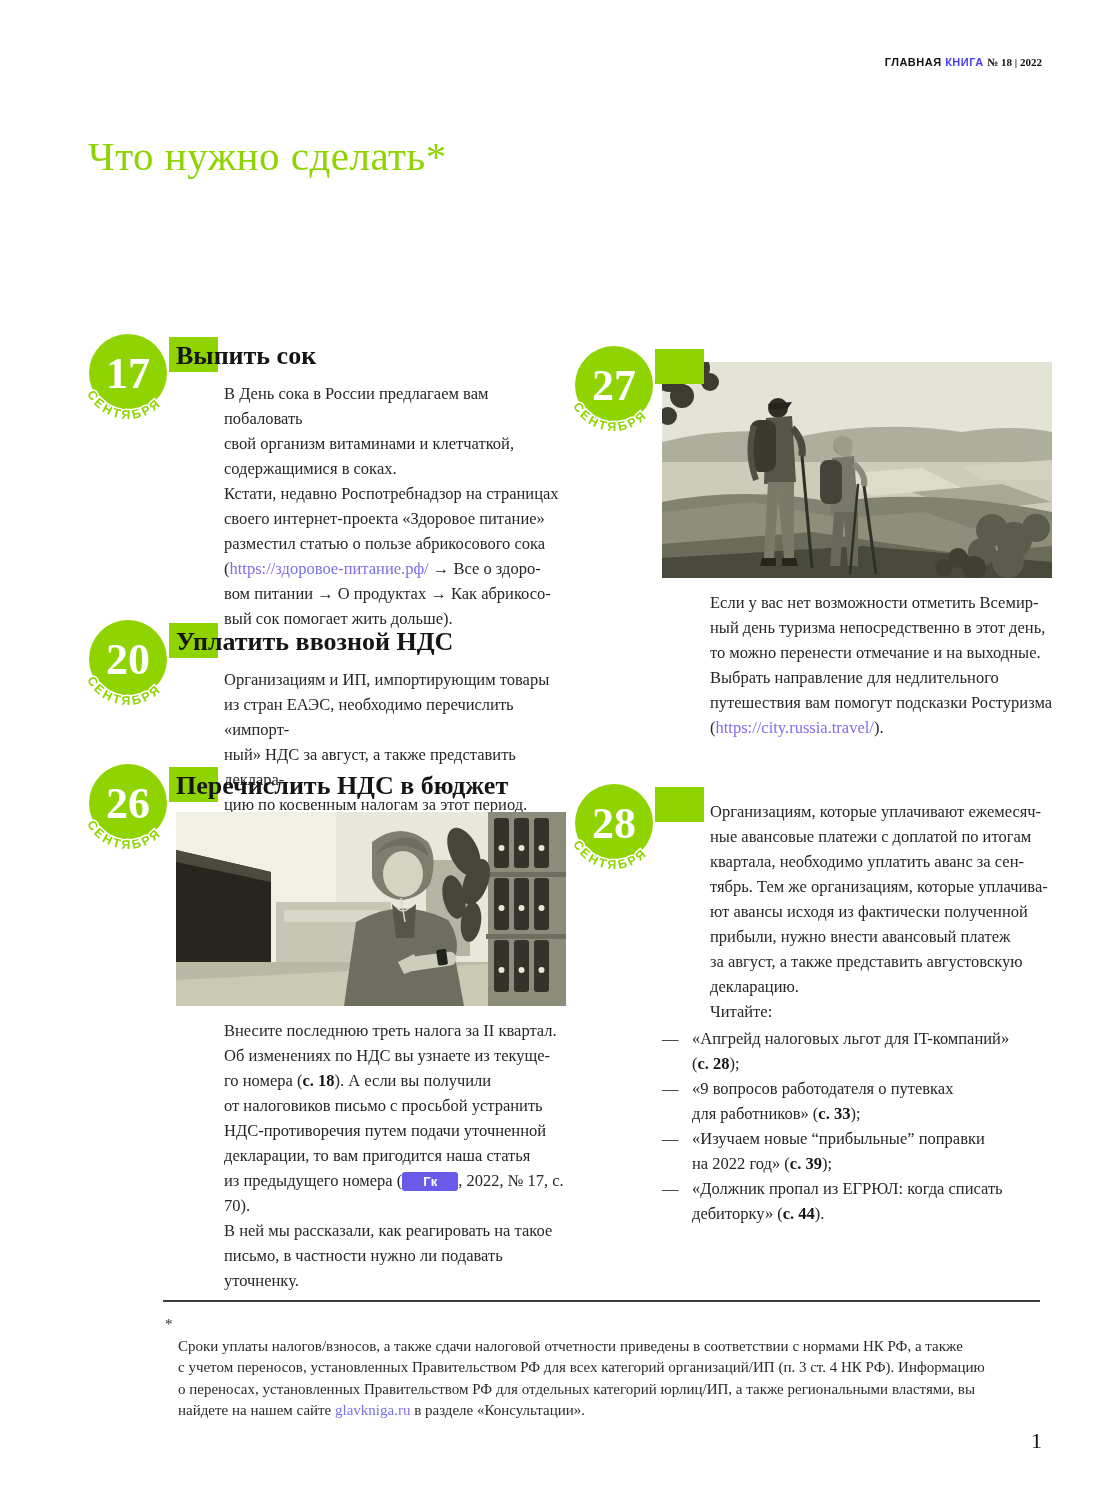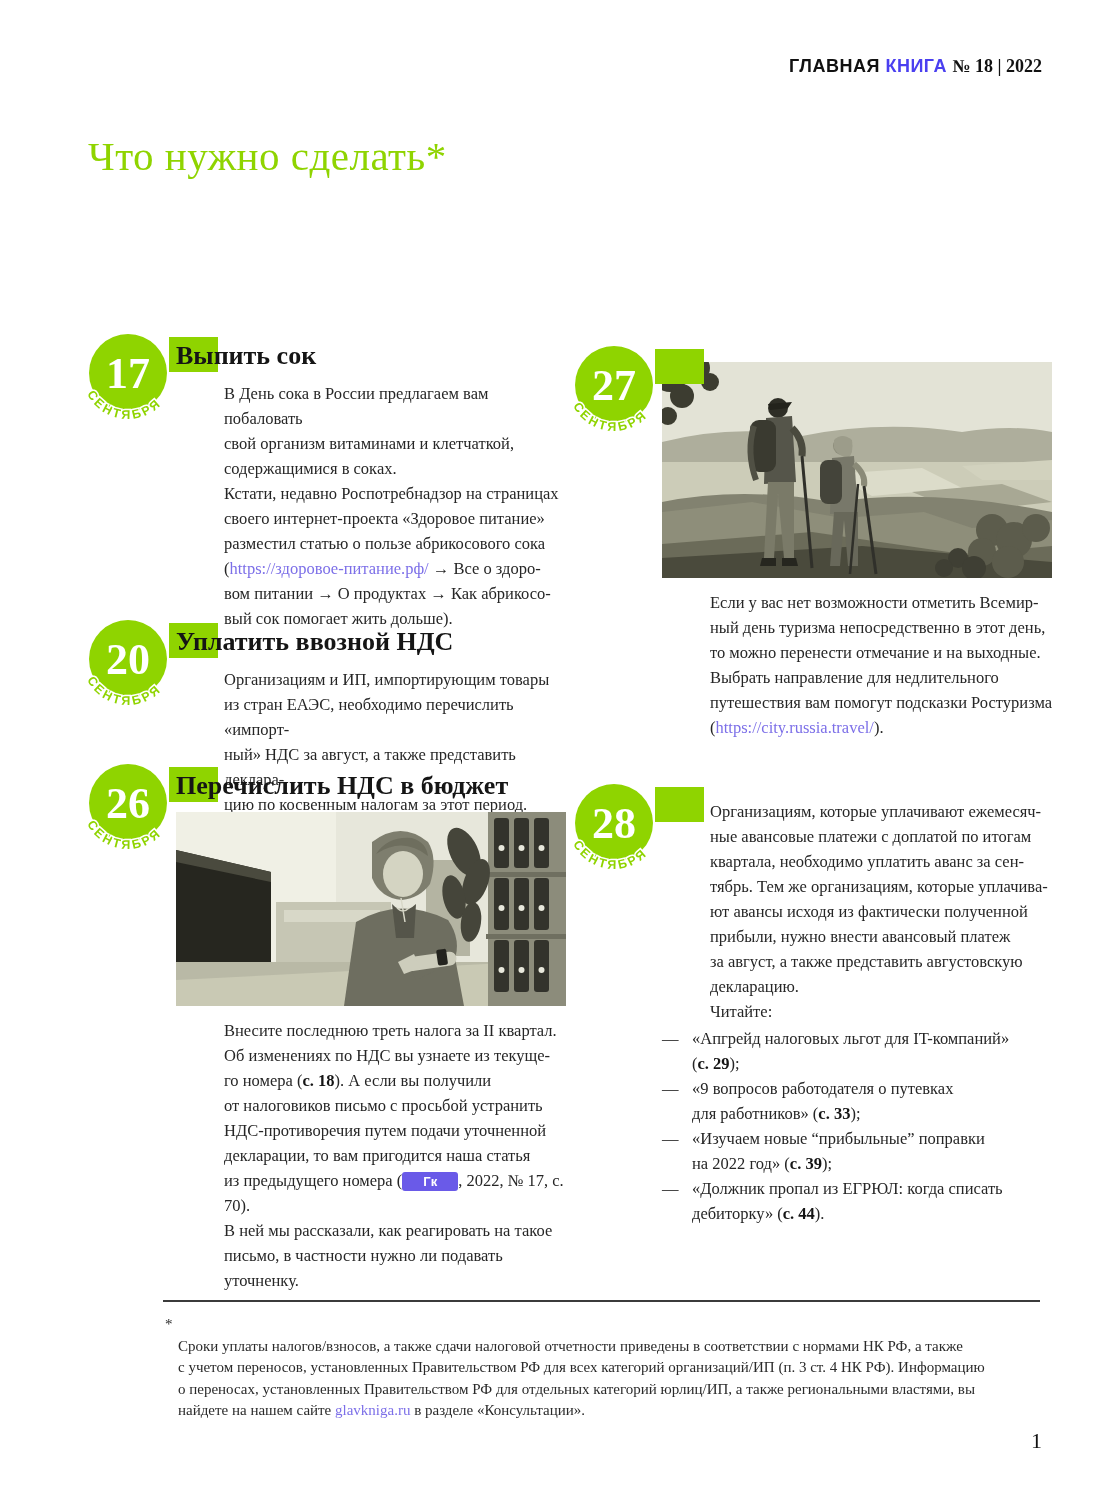--- a/index.html
+++ b/index.html
@@ -11,21 +11,21 @@
   }
   *{margin:0;padding:0;box-sizing:border-box;}
   html,body{background:#888;}
   .page{
     position:relative;width:1104px;height:1500px;margin:0 auto;
     background:#ffffff;overflow:hidden;
     font-family:"Liberation Serif","DejaVu Serif",serif;color:var(--ink);
   }
   
   .brand{
-    position:absolute;top:56px;right:62px;font-size:18px;font-weight:bold;
+    position:absolute;top:56px;right:62px;font-size:11px;font-weight:bold;
     font-family:"Liberation Sans","DejaVu Sans",sans-serif;letter-spacing:.5px;margin-left:33px;
   }
   .brand .b-black{color:#111;}
   .brand .b-blue{color:var(--brand-blue);}
   .brand .b-issue{font-family:"Liberation Serif",serif;color:#111;letter-spacing:0;}
   
   .page-title{
     position:absolute;left:88px;top:128px;font-size:41px;line-height:56px;
     font-weight:normal;color:var(--green);letter-spacing:.5px;
   }
@@ -291,21 +291,21 @@
 ные авансовые платежи с доплатой по итогам
 квартала, необходимо уплатить аванс за сен-
 тябрь. Тем же организациям, которые уплачива-
 ют авансы исходя из фактически полученной
 прибыли, нужно внести авансовый платеж
 за август, а также представить августовскую
 декларацию.
 Читайте:</span></p>
     <ul class="bullets">
       <li><span class="dash">—</span><span><span class="seg-plain">«Апгрейд налоговых льгот для IT-компаний»
-(</span><span class="seg-bold">с. 29</span><span class="seg-plain">);</span></span></li>
+(</span><span class="seg-bold">с. 28</span><span class="seg-plain">);</span></span></li>
       <li><span class="dash">—</span><span><span class="seg-plain">«9 вопросов работодателя о путевках
 для работников» (</span><span class="seg-bold">с. 33</span><span class="seg-plain">);</span></span></li>
       <li><span class="dash">—</span><span><span class="seg-plain">«Изучаем новые “прибыльные” поправки
 на 2022 год» (</span><span class="seg-bold">с. 39</span><span class="seg-plain">);</span></span></li>
       <li><span class="dash">—</span><span><span class="seg-plain">«Должник пропал из ЕГРЮЛ: когда списать
 дебиторку» (</span><span class="seg-bold">с. 44</span><span class="seg-plain">).</span></span></li>
     </ul>
   </section>
 
   <div class="foot-rule"></div>

